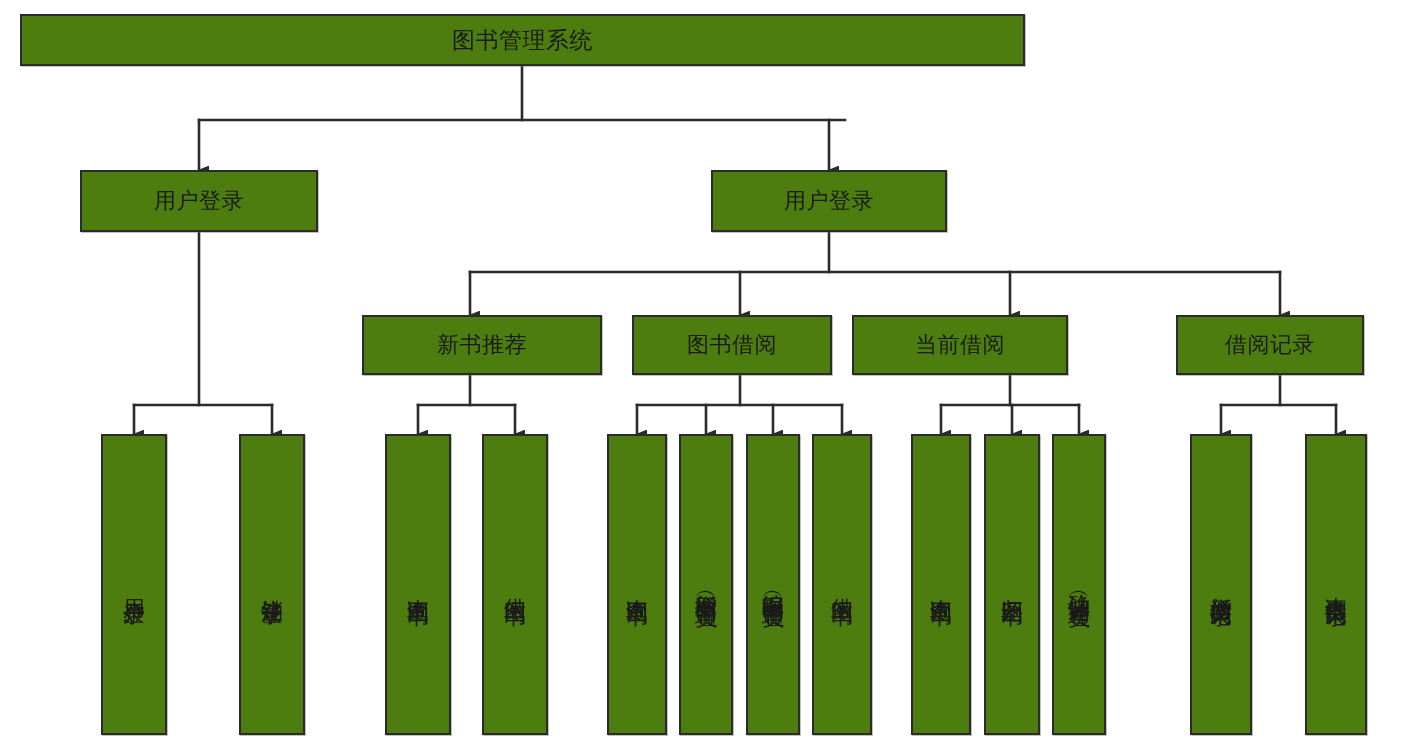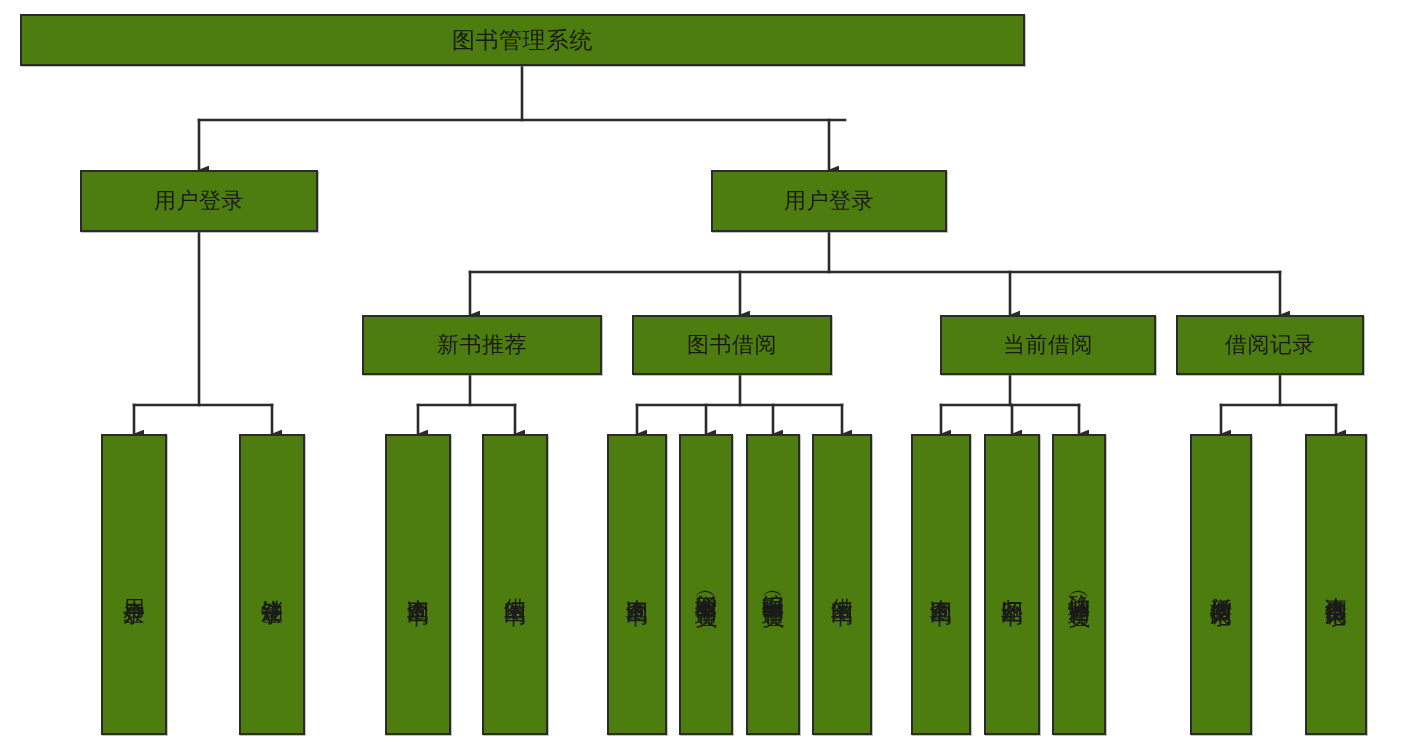--- a/index.html
+++ b/index.html
@@ -134,21 +134,21 @@
       </div>
       <div class="node h" style="left: 711px; top: 170px; width: 236px; height: 62px;">
         <span class="node-label">用户登录</span>
       </div>
       <div class="node h" style="left: 362px; top: 315px; width: 240px; height: 60px;">
         <span class="node-label">新书推荐</span>
       </div>
       <div class="node h" style="left: 632px; top: 315px; width: 200px; height: 60px;">
         <span class="node-label">图书借阅</span>
       </div>
-      <div class="node h" style="left: 940px; top: 315px; width: 216px; height: 60px;">
+      <div class="node h" style="left: 852px; top: 315px; width: 216px; height: 60px;">
         <span class="node-label">当前借阅</span>
       </div>
       <div class="node h" style="left: 1176px; top: 315px; width: 188px; height: 60px;">
         <span class="node-label">借阅记录</span>
       </div>
       <div class="node v" style="left: 101px; top: 434px; width: 66px; height: 301px;">
         <span class="node-label">用户登录</span>
       </div>
       <div class="node v" style="left: 239px; top: 434px; width: 66px; height: 301px;">
         <span class="node-label">注销登录</span>

